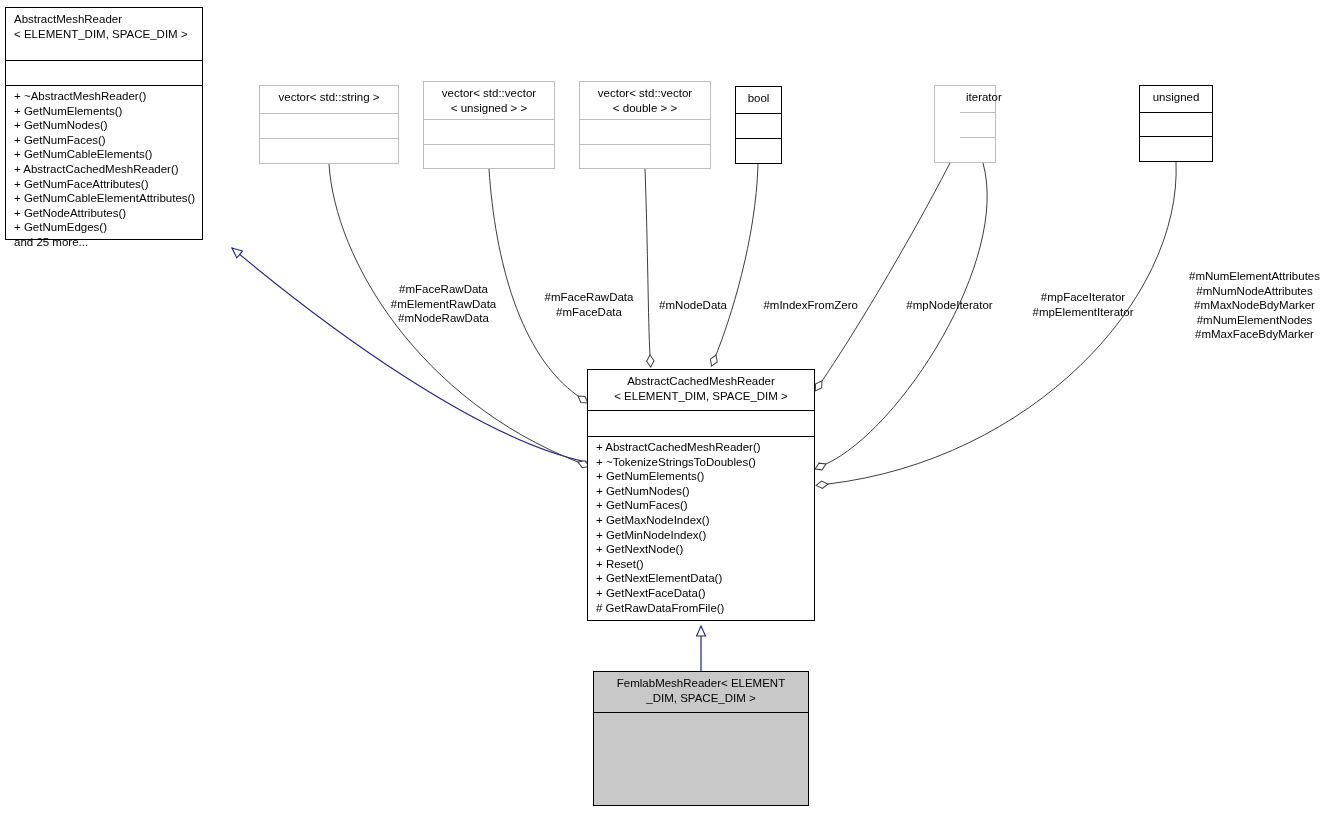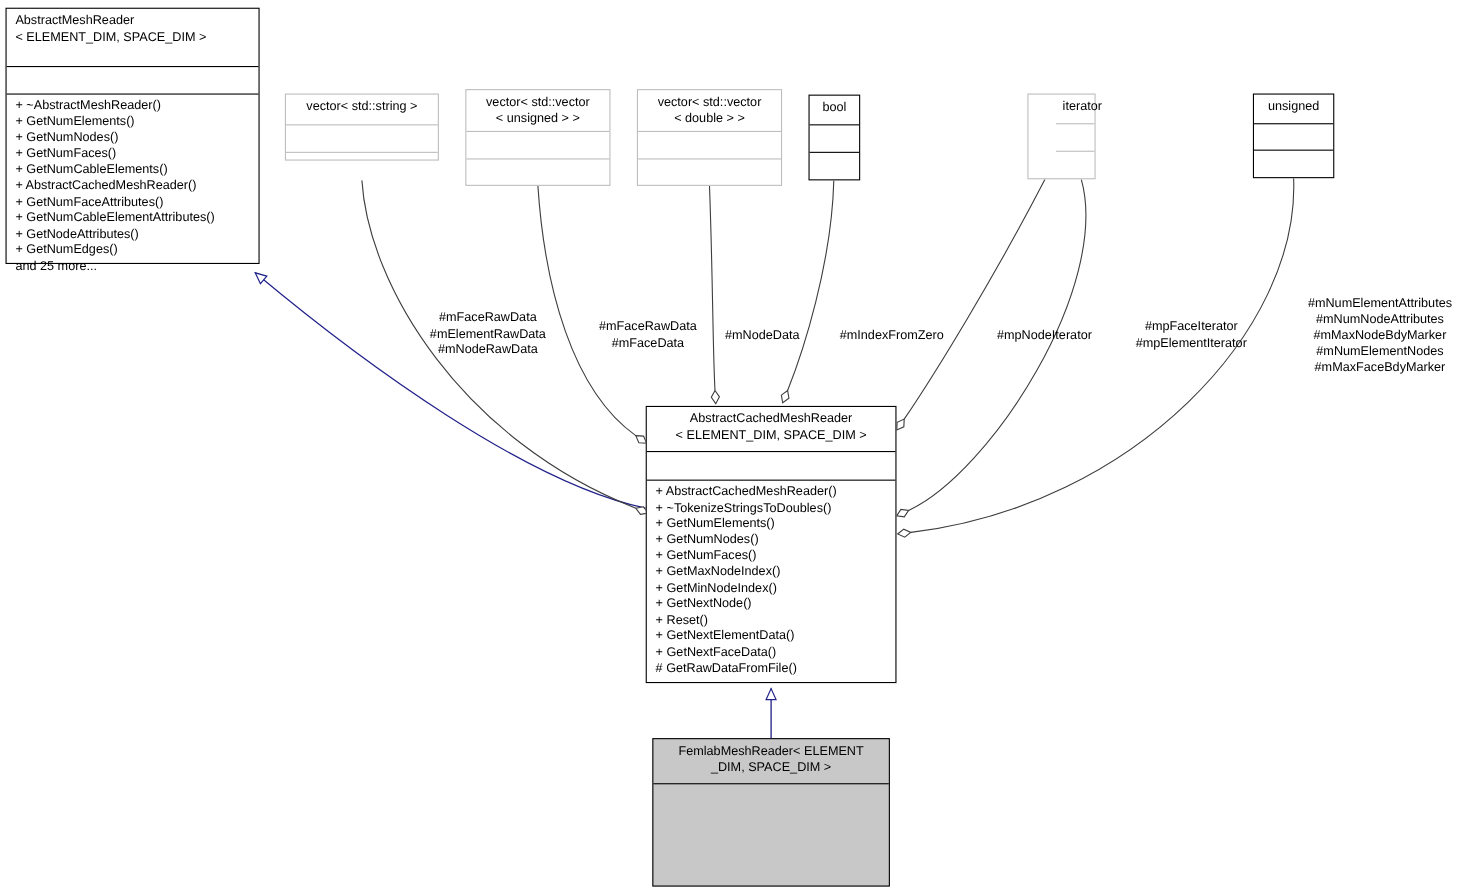--- a/index.html
+++ b/index.html
@@ -106,40 +106,40 @@
 
     <path d="M 758,164 C 756,240 730,320 716,355" fill="none" stroke="#3d3d3d" stroke-width="1" marker-end="url(#hollow-diamond)"></path>
 
     <path d="M 950,163 C 905,250 850,340 822,381" fill="none" stroke="#3d3d3d" stroke-width="1" marker-end="url(#hollow-diamond)"></path>
 
     <path d="M 983,163 C 1010,260 900,430 826,464" fill="none" stroke="#3d3d3d" stroke-width="1" marker-end="url(#hollow-diamond)"></path>
 
     <path d="M 1176,162 C 1182,300 1030,460 828,484" fill="none" stroke="#3d3d3d" stroke-width="1" marker-end="url(#hollow-diamond)"></path>
   </svg>
 
-  <div class="uml-box" style="left:5px; top:7px; width:231px; height:233px;">
+  <div class="uml-box" style="left:5px; top:7px; width:198px; height:233px;">
     <div class="compartment title left" style="height:52px;">AbstractMeshReader
 &lt; ELEMENT_DIM, SPACE_DIM &gt;</div>
     <div class="compartment sep attrs" style="height:25px;"></div>
     <div class="compartment sep ops">
       <div class="row">+ ~AbstractMeshReader()</div>
       <div class="row">+ GetNumElements()</div>
       <div class="row">+ GetNumNodes()</div>
       <div class="row">+ GetNumFaces()</div>
       <div class="row">+ GetNumCableElements()</div>
       <div class="row">+ AbstractCachedMeshReader()</div>
       <div class="row">+ GetNumFaceAttributes()</div>
       <div class="row">+ GetNumCableElementAttributes()</div>
       <div class="row">+ GetNodeAttributes()</div>
       <div class="row">+ GetNumEdges()</div>
       <div class="row">and 25 more...</div>
     </div>
   </div>
 
-  <div class="uml-box gray-border" style="left:259px; top:85px; width:140px; height:61px;">
+  <div class="uml-box gray-border" style="left:259px; top:85px; width:140px; height:79px;">
     <div class="compartment title" style="height:27px;">vector&lt; std::string &gt;</div>
     <div class="compartment sep" style="height:25px;"></div>
     <div class="compartment sep" style="height:25px;"></div>
   </div>
 
   <div class="uml-box gray-border" style="left:423px; top:81px; width:132px; height:88px;">
     <div class="compartment title" style="height:37px;">vector&lt; std::vector
 &lt; unsigned &gt; &gt;</div>
     <div class="compartment sep" style="height:25px;"></div>
     <div class="compartment sep" style="height:25px;"></div>

